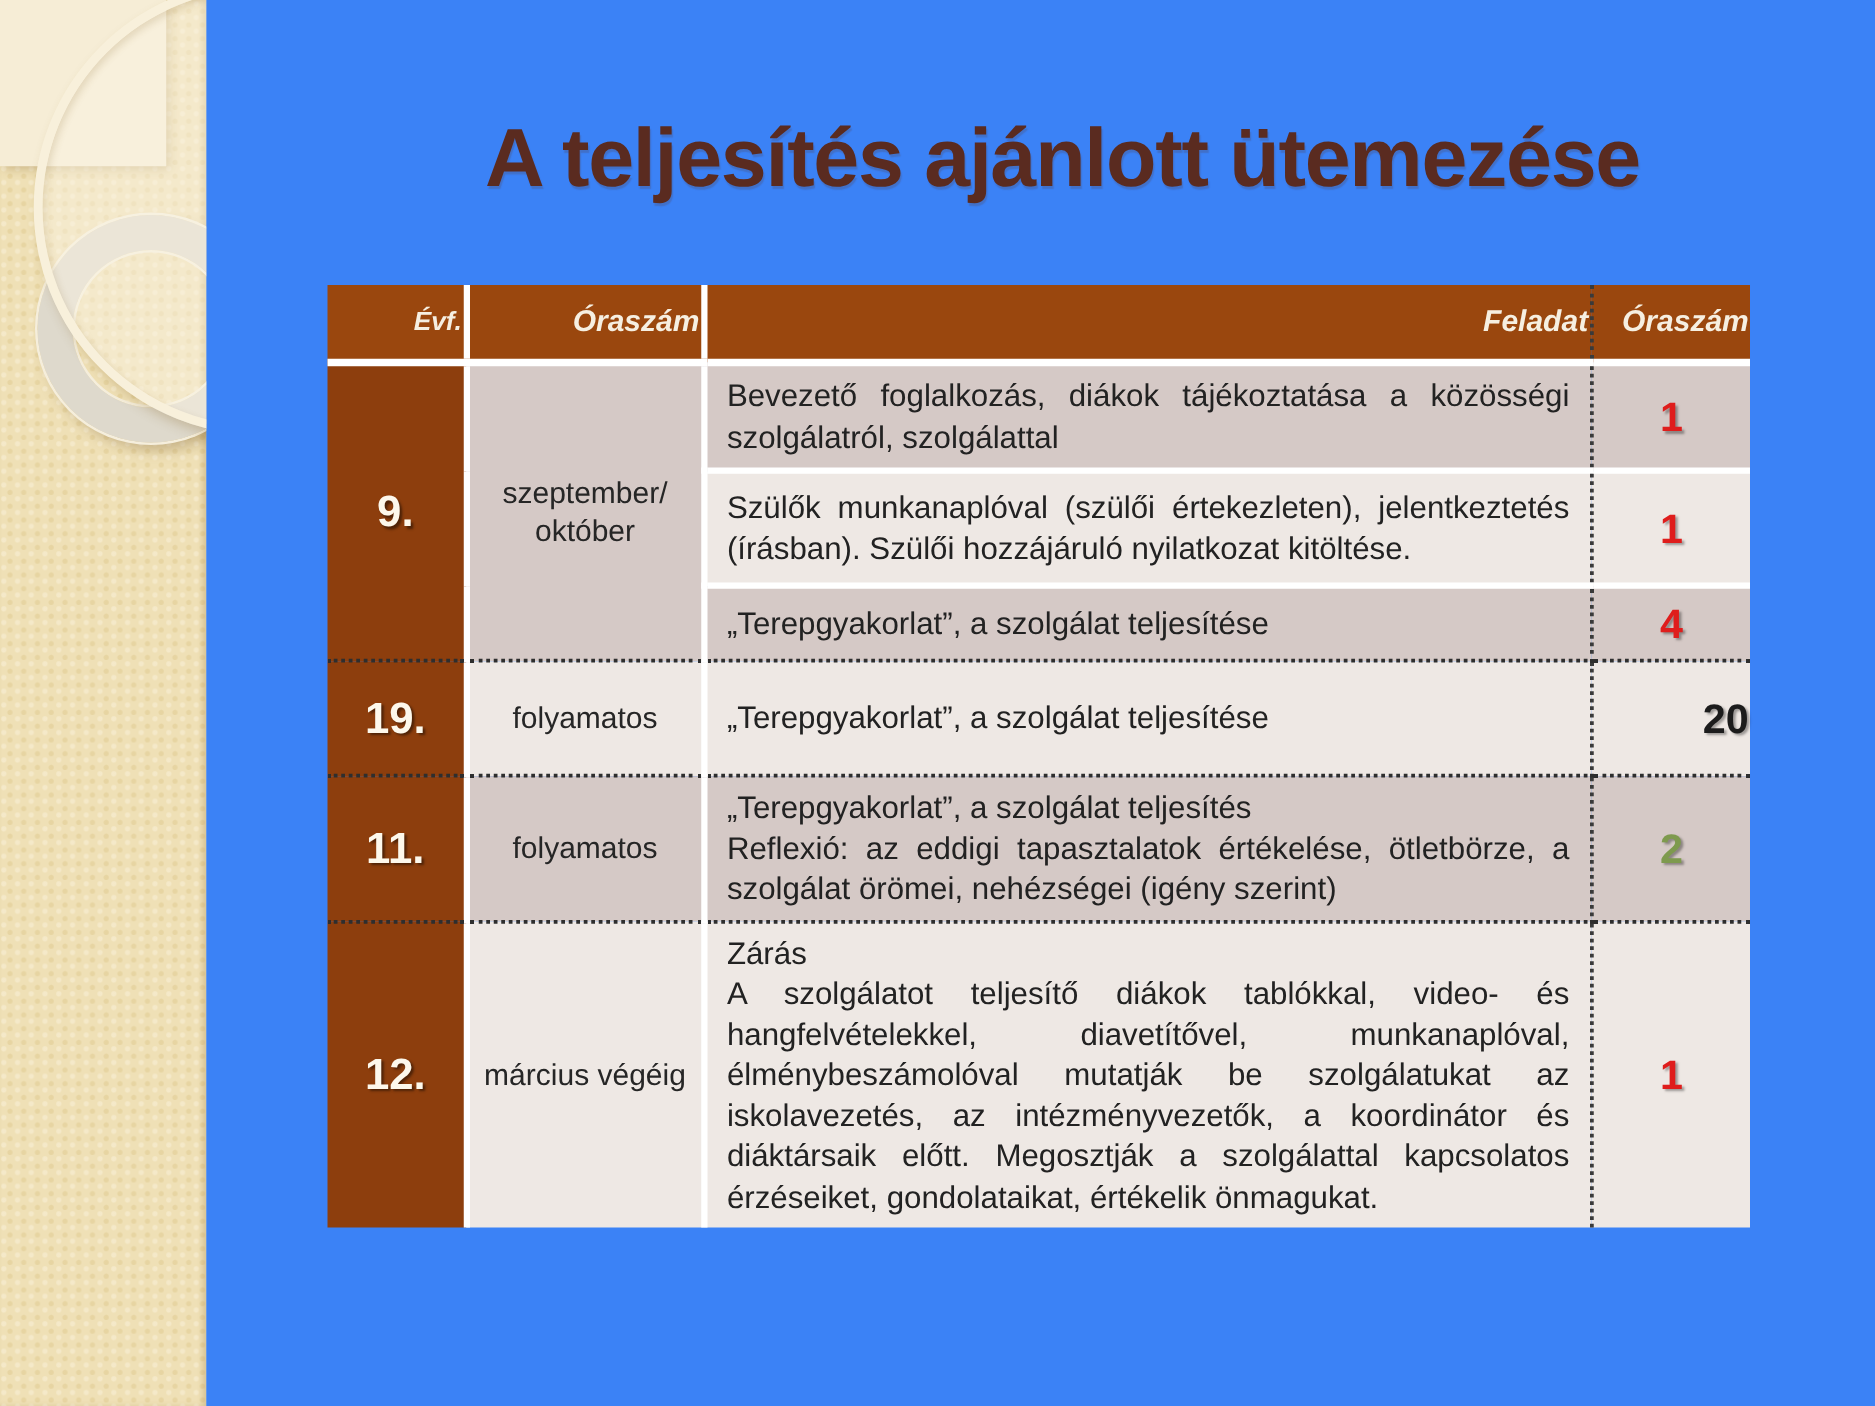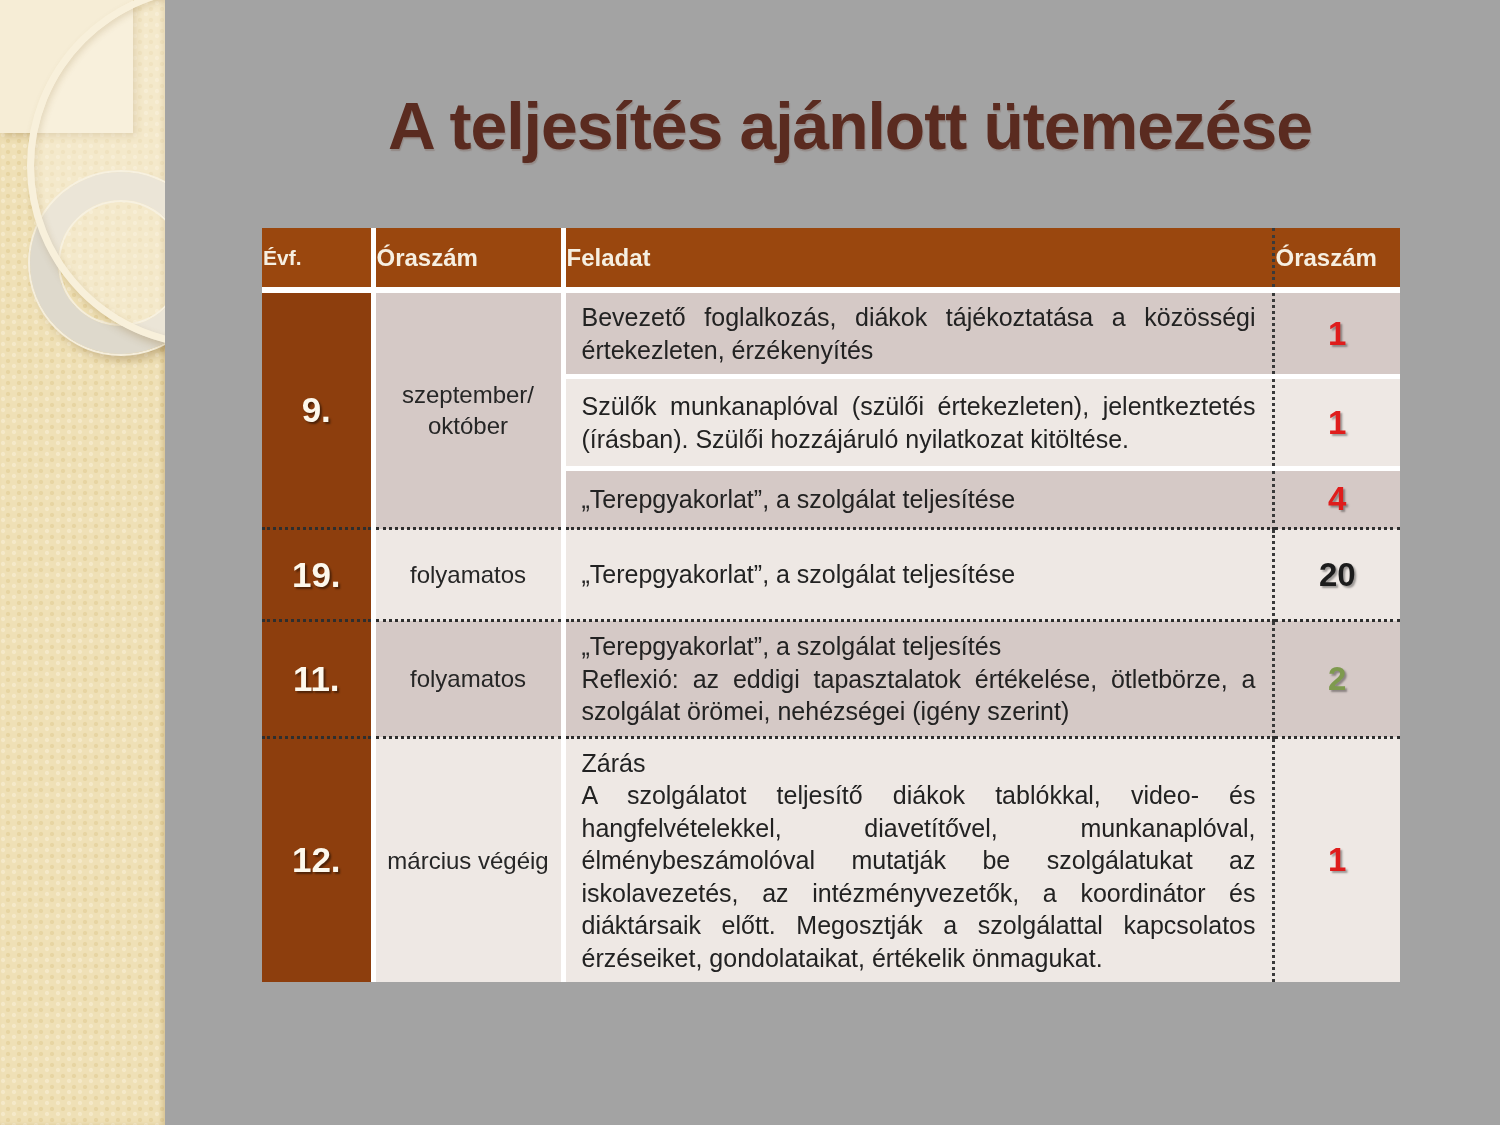--- a/index.html
+++ b/index.html
@@ -1,20 +1,20 @@
 <!DOCTYPE html>
 <html><head>
 <meta charset="utf-8">
 <style>
   html,body{margin:0;padding:0;}
   body{
     width:1500px;height:1125px;background:#ffffff;overflow:hidden;
     font-family:"Liberation Sans", sans-serif;position:relative;
   }
-  .slide{position:absolute;inset:0;width:1500px;height:1125px;background:#a3a3a3;}
+  .slide{position:absolute;inset:0;width:1500px;height:1125px;background:#3b82f6;}
 
   
   .sidebar{
     position:absolute;left:0;top:0;width:165px;height:1125px;overflow:hidden;
     background-color:#EFE0B6;
     background-image:
       radial-gradient(circle at 3px 3px, rgba(249,240,216,0.55) 1.6px, rgba(0,0,0,0) 2.6px),
       radial-gradient(circle at 8px 9px, rgba(224,203,146,0.55) 1.6px, rgba(0,0,0,0) 2.6px);
     background-size:11px 11px;
     box-shadow:inset -3px 0 4px rgba(150,115,55,0.25);
@@ -43,21 +43,21 @@
 
   
   table.schedule{
     position:absolute;left:262px;top:228px;width:1138px;
     border-collapse:collapse;table-layout:fixed;
   }
   col.c1{width:111px}col.c2{width:190px}col.c3{width:710px}col.c4{width:127px}
 
   .schedule th{
     background:#9A470E;color:#F6EFE1;font-weight:bold;font-size:24px;
-    text-align:left;vertical-align:middle;border-bottom:6px solid #ffffff;
+    text-align:right;vertical-align:middle;border-bottom:6px solid #ffffff;font-style:italic;
   }
   .schedule th.c-grade{font-size:21px;}
   .schedule th.c-grade,.schedule th.c-time{border-right:5px solid #ffffff;}
   .schedule th.c-task{border-right:3px dotted #3a3a3a;}
 
   td.grade{
     background:#8D3E0D;color:#FDF8EC;font-weight:bold;font-size:35px;
     text-align:center;vertical-align:middle;border-right:5px solid #ffffff;
     text-shadow:2px 2px 2px rgba(0,0,0,0.45);
   }
@@ -110,39 +110,39 @@
       <th class="c-grade">Évf.</th>
       <th class="c-time">Óraszám</th>
       <th class="c-task">Feladat</th>
       <th class="c-hours">Óraszám</th>
     </tr>
 
     <tr style="height:62px">
       <td class="grade group-end" rowspan="3">9.</td>
       <td class="time bg-dark group-end" rowspan="3">szeptember/
 október</td>
-      <td class="task bg-dark wgap">Bevezető foglalkozás, diákok tájékoztatása a közösségi értekezleten, érzékenyítés</td>
+      <td class="task bg-dark wgap">Bevezető foglalkozás, diákok tájékoztatása a közösségi szolgálatról, szolgálattal</td>
       <td class="hours bg-dark wgap" style="color: rgb(223, 29, 28);">1</td>
     </tr>
 
     <tr style="height:92px">
       <td class="task bg-light wgap">Szülők munkanaplóval (szülői értekezleten), jelentkeztetés (írásban). Szülői hozzájáruló nyilatkozat kitöltése.</td>
       <td class="hours bg-light wgap" style="color: rgb(223, 29, 28);">1</td>
     </tr>
 
     <tr style="height:60px">
       <td class="task bg-dark group-end">„Terepgyakorlat”, a szolgálat teljesítése</td>
       <td class="hours bg-dark group-end" style="color: rgb(223, 29, 28);">4</td>
     </tr>
 
     <tr style="height:92px">
       <td class="grade group-end">19.</td>
       <td class="time bg-light group-end">folyamatos</td>
       <td class="task bg-light group-end">„Terepgyakorlat”, a szolgálat teljesítése</td>
-      <td class="hours bg-light group-end" style="color: rgb(28, 28, 28);">20</td>
+      <td class="hours bg-light group-end" style="color: rgb(28, 28, 28); text-align: right;">20</td>
     </tr>
 
     <tr style="height:96px">
       <td class="grade group-end">11.</td>
       <td class="time bg-dark group-end">folyamatos</td>
       <td class="task bg-dark group-end">„Terepgyakorlat”, a szolgálat teljesítés
 Reflexió: az eddigi tapasztalatok értékelése, ötletbörze, a szolgálat örömei, nehézségei (igény szerint)</td>
       <td class="hours bg-dark group-end" style="color: rgb(126, 154, 78);">2</td>
     </tr>
 

